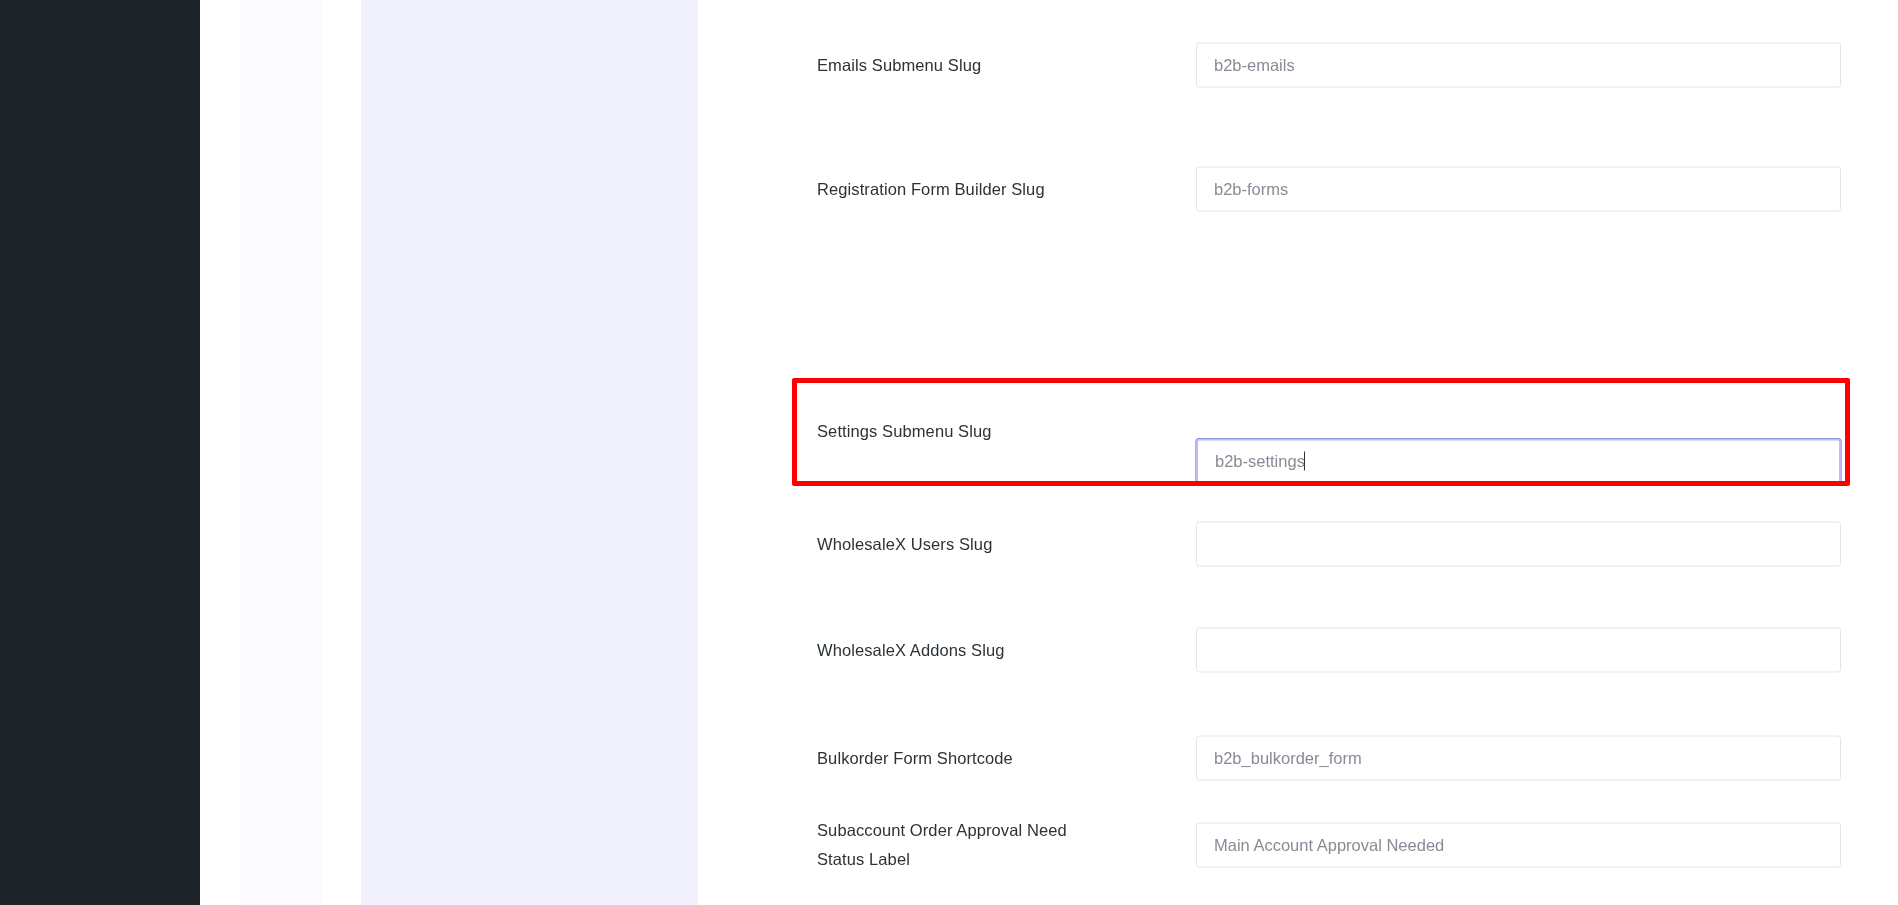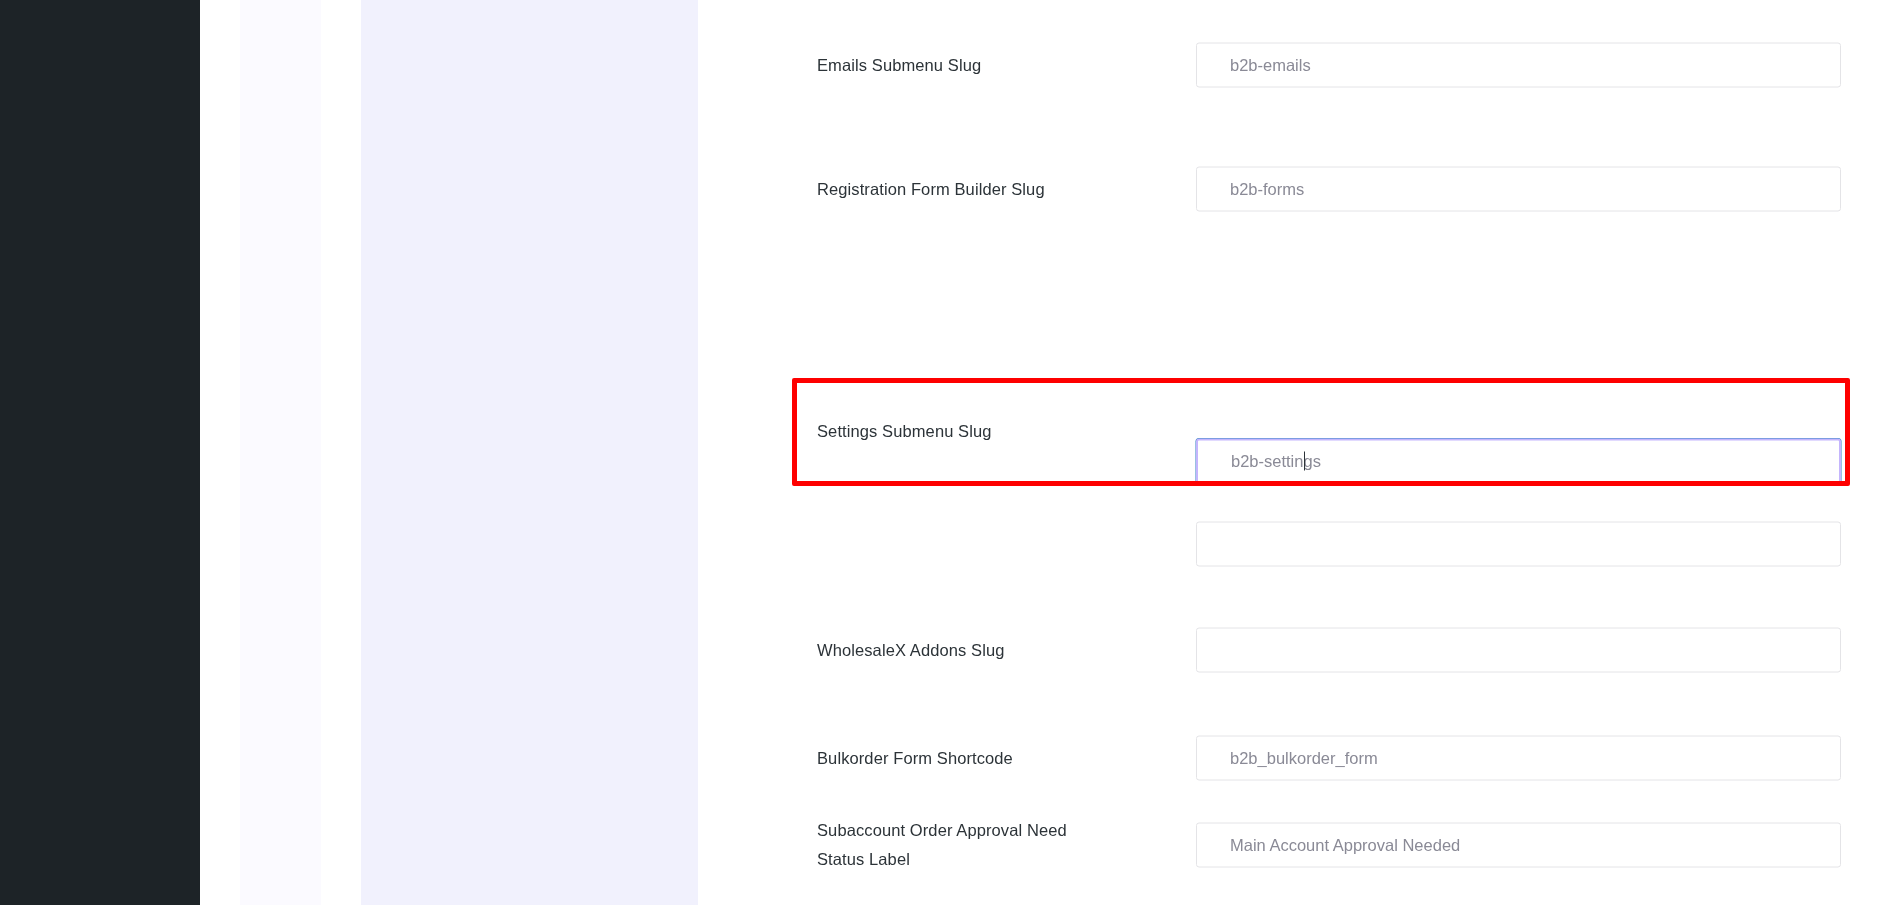--- a/index.html
+++ b/index.html
@@ -96,21 +96,21 @@
     left: 458px;
     top: 50%;
     transform: translateY(-50%);
     width: 645px;
   }
 
   .text-input {
     display: block;
     width: 645px;
     height: 45px;
-    padding: 0 33px;
+    padding: 0 17px;
     font-family: "Liberation Sans", sans-serif;
     font-size: 16.5px;
     color: #2c3338;
     background: #ffffff;
     border: 1px solid #e4e4e7;
     border-radius: 3px;
     outline: none;
   }
 
   .text-input::placeholder {
@@ -180,20 +180,21 @@
           <div class="field-row" style="top: 226px;">
           </div>
           <div class="field-row" style="top: 378px;">
             <div class="field-label">Settings Submenu Slug</div>
             <div class="field-control caret-wrap">
               <input type="text" class="text-input focused" placeholder="b2b-settings" style="">
               <span class="fake-caret" style="left: 107.891px;"></span>
             </div>
           </div>
           <div class="field-row" style="top: 491px;">
+            <div class="field-label">WholesaleX Users Slug</div>
             <div class="field-control">
               <input type="text" class="text-input" placeholder="" style="">
             </div>
           </div>
           <div class="field-row" style="top: 597px;">
             <div class="field-label">WholesaleX Addons Slug</div>
             <div class="field-control">
               <input type="text" class="text-input" placeholder="" style="">
             </div>
           </div>

